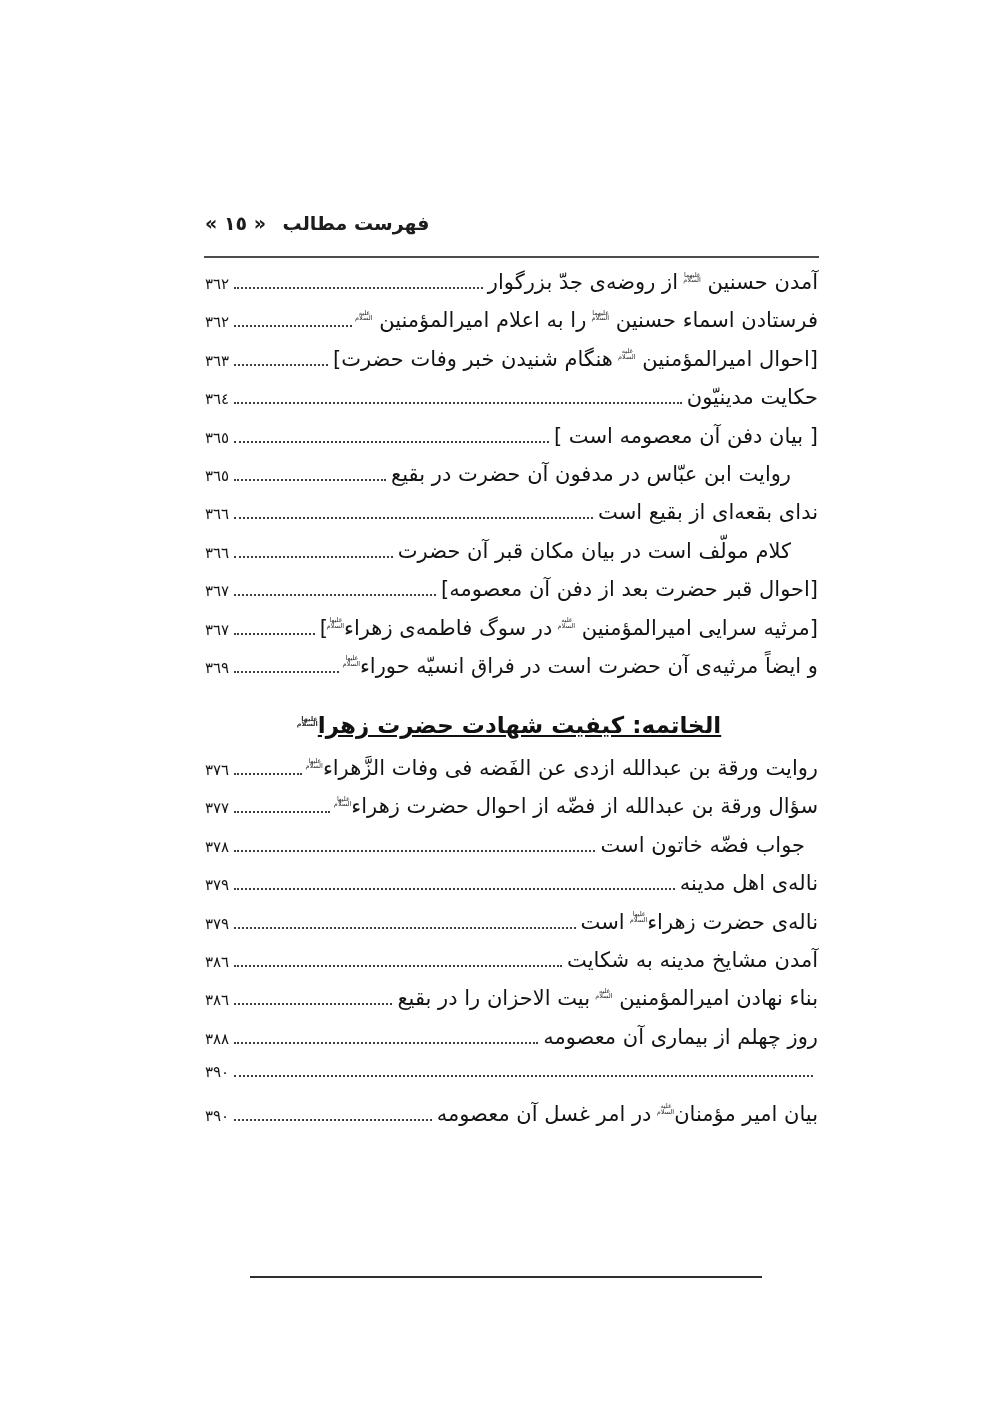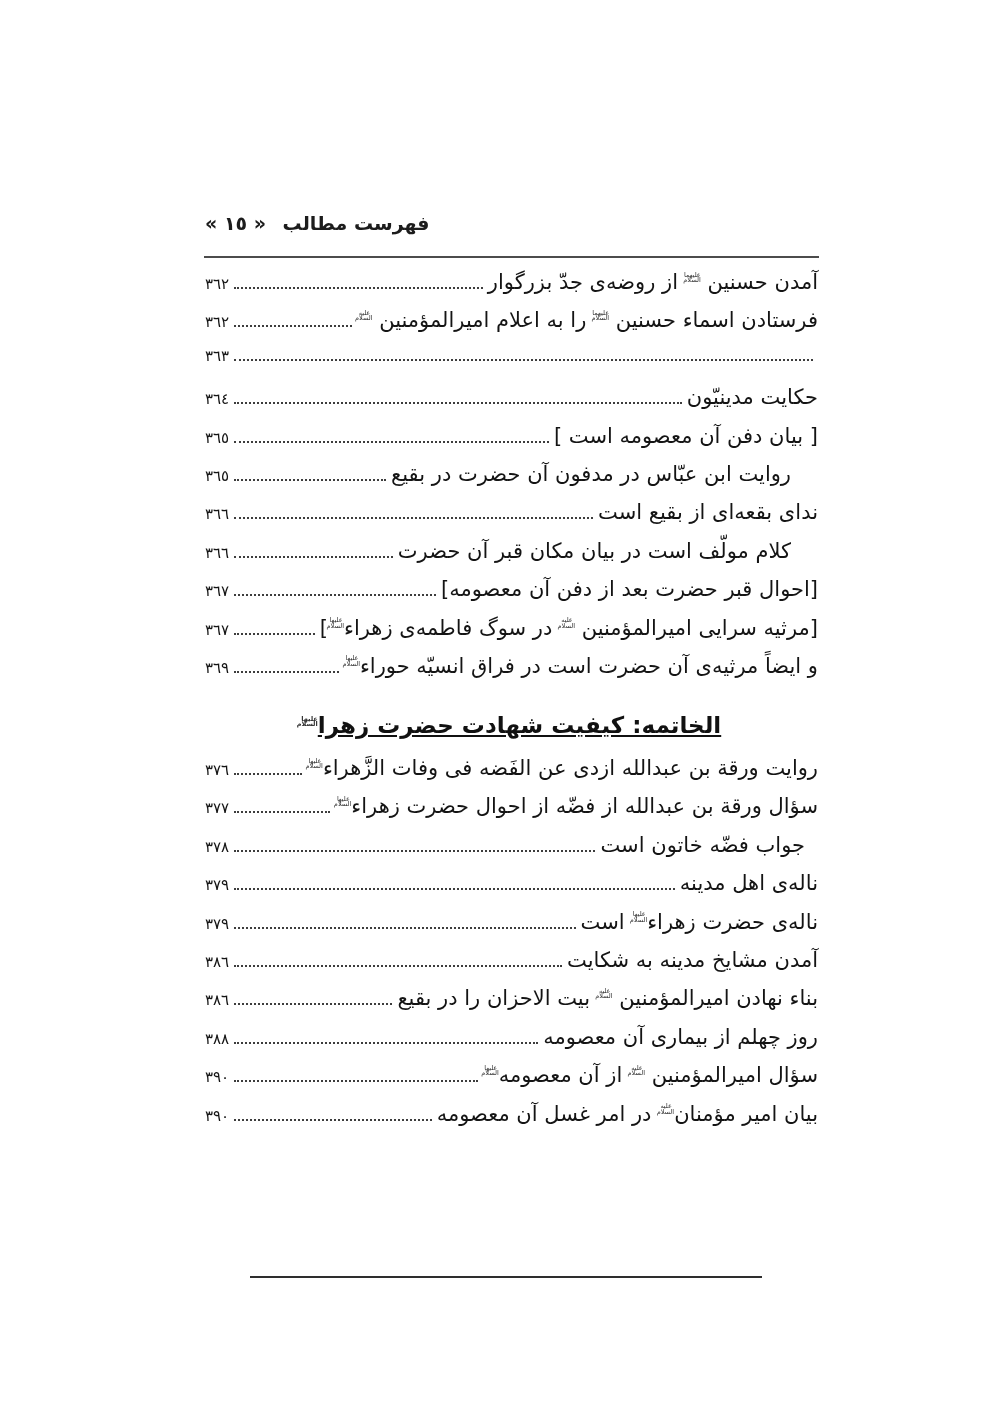--- a/index.html
+++ b/index.html
@@ -146,20 +146,21 @@
         <span class="entry-title"><span>آمدن حسنین </span><span class="honorific">علیهما السلام</span><span> از روضه‌ی جدّ بزرگوار</span></span>
         <span class="leader"></span>
         <span class="page-num">٣٦٢</span>
       </div>
       <div class="toc-row">
         <span class="entry-title"><span>فرستادن اسماء حسنین </span><span class="honorific">علیهما السلام</span><span> را به اعلام امیرالمؤمنین </span><span class="honorific">علیه السلام</span></span>
         <span class="leader"></span>
         <span class="page-num">٣٦٢</span>
       </div>
       <div class="toc-row">
+        <span class="entry-title"><span>[احوال امیرالمؤمنین </span><span class="honorific">علیه السلام</span><span> هنگام شنیدن خبر وفات حضرت] </span></span>
         <span class="leader"></span>
         <span class="page-num">٣٦٣</span>
       </div>
       <div class="toc-row">
         <span class="entry-title"><span>حکایت مدینیّون</span></span>
         <span class="leader"></span>
         <span class="page-num">٣٦٤</span>
       </div>
       <div class="toc-row">
         <span class="entry-title"><span>[ بیان دفن آن معصومه است ] </span></span>
@@ -237,21 +238,20 @@
         <span class="entry-title"><span>بناء نهادن امیرالمؤمنین </span><span class="honorific">علیه السلام</span><span> بیت الاحزان را در بقیع </span></span>
         <span class="leader"></span>
         <span class="page-num">٣٨٦</span>
       </div>
       <div class="toc-row">
         <span class="entry-title"><span>روز چهلم از بیماری آن معصومه </span></span>
         <span class="leader"></span>
         <span class="page-num">٣٨٨</span>
       </div>
       <div class="toc-row">
-        <span class="entry-title"><span>سؤال امیرالمؤمنین </span><span class="honorific">علیه السلام</span><span> از آن معصومه</span><span class="honorific">علیها السلام</span></span>
         <span class="leader"></span>
         <span class="page-num">٣٩٠</span>
       </div>
       <div class="toc-row">
         <span class="entry-title"><span>بیان امیر مؤمنان</span><span class="honorific">علیه السلام</span><span> در امر غسل آن معصومه </span></span>
         <span class="leader"></span>
         <span class="page-num">٣٩٠</span>
       </div>
     </div>
 

